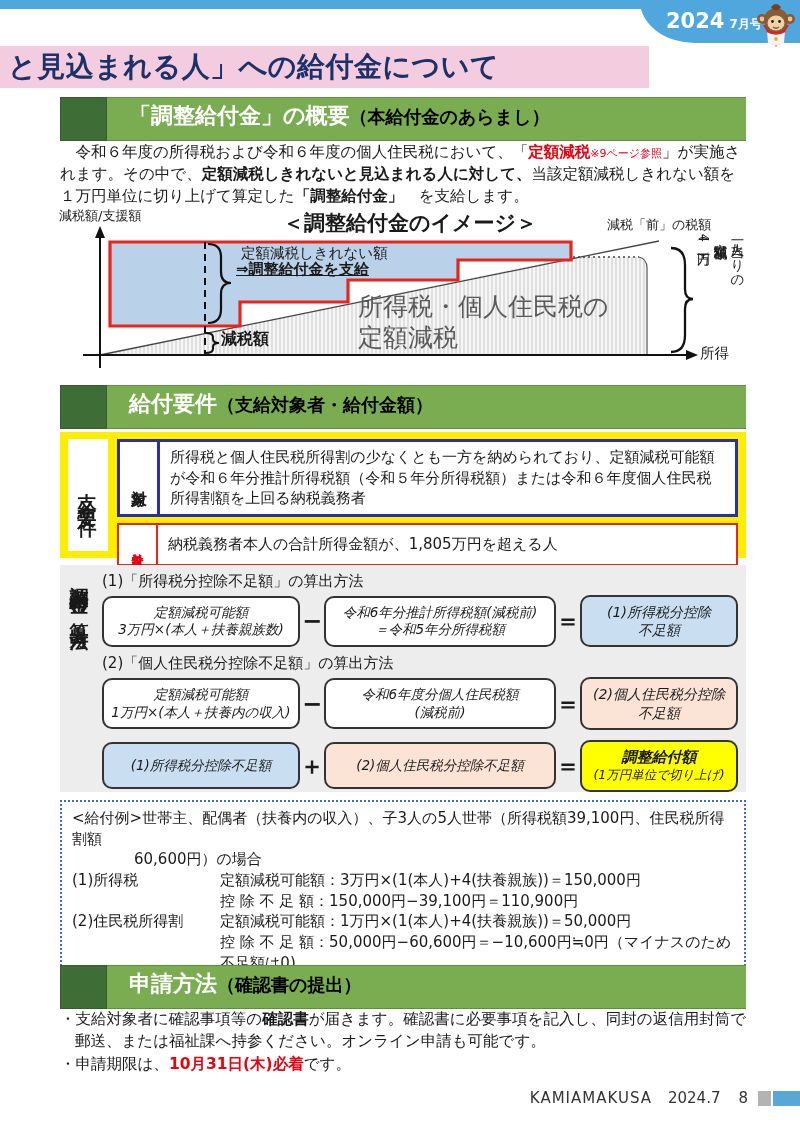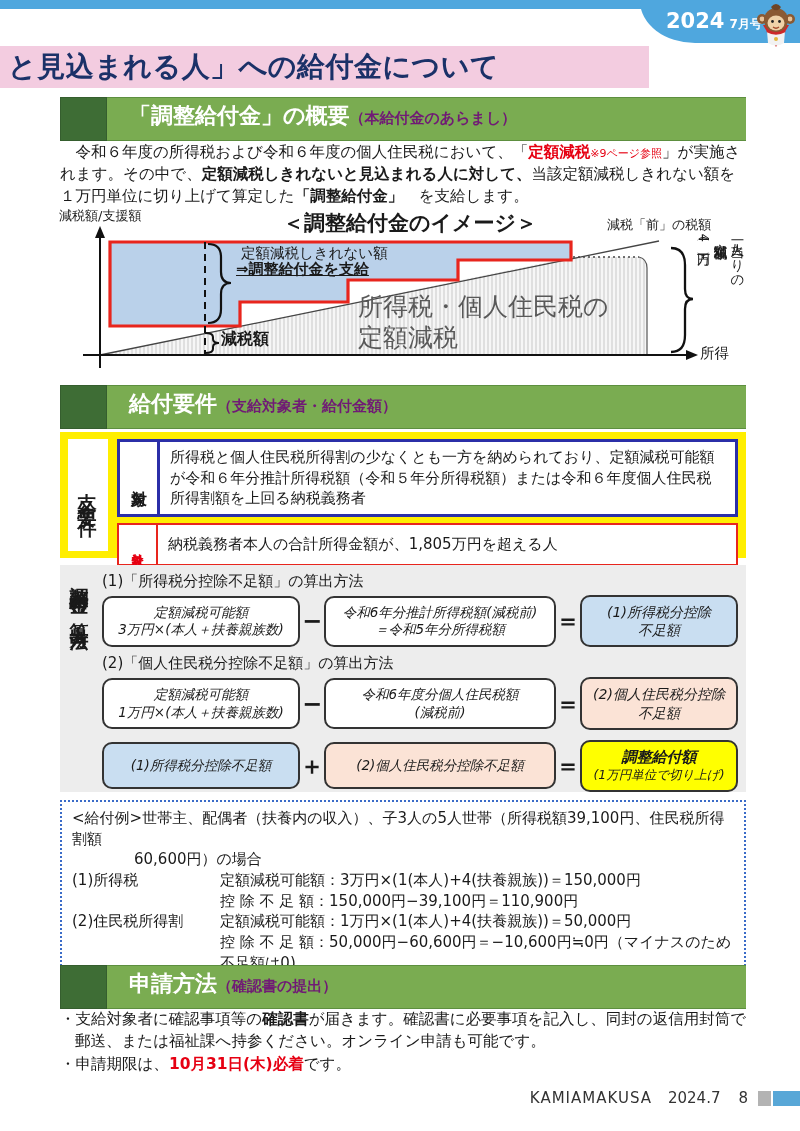--- a/index.html
+++ b/index.html
@@ -19,21 +19,21 @@
   
   .pink-banner{position:absolute;top:46px;left:0;width:649px;height:42px;background:#f3cce0;
     display:flex;align-items:center;}
   .page-title{font-size:28px;font-weight:bold;color:#1b3168;padding-left:8px;letter-spacing:0.5px;}
   
   .sec-header{position:absolute;left:60px;width:686px;height:44px;display:flex;}
   .sec-sq{width:47px;background:#3e6d35;border:1px solid #355e2e;box-sizing:border-box;}
   .sec-bar{flex:1;background:#7aac51;border-top:1px solid #5d8f3f;border-bottom:1px solid #5d8f3f;
     display:flex;align-items:baseline;padding-left:22px;box-sizing:border-box;}
   .sec-main{font-size:22px;font-weight:bold;color:#fff;line-height:36px;}
-  .sec-sub{font-size:15px;font-weight:bold;color:#701a75;}
+  .sec-sub{font-size:18px;font-weight:bold;color:#000000;}
   
   .para1{position:absolute;left:60px;top:141px;width:690px;font-size:15.5px;line-height:1.42;}
   .red-bold{color:#e60012;font-weight:bold;}
   .red-small{color:#e60012;font-size:11px;}
   .bold{font-weight:bold;}
   
   .diagram{position:absolute;left:55px;top:205px;width:695px;height:175px;}
   .diagram svg{position:absolute;left:0;top:0;}
   .dlabel{position:absolute;white-space:nowrap;}
   .d-ylabel{left:4px;top:2px;font-size:13px;}
@@ -236,21 +236,21 @@
       <div class="op">＝</div>
       <div class="fbox fr bluebg">
         <div>(1)所得税分控除</div>
         <div>不足額</div>
       </div>
     </div>
     <div class="calc-title">(2)「個人住民税分控除不足額」の算出方法</div>
     <div class="frow">
       <div class="fbox fa">
         <div>定額減税可能額</div>
-        <div>1万円×(本人＋扶養親族数)</div>
+        <div>1万円×(本人＋扶養内の収入)</div>
       </div>
       <div class="op">−</div>
       <div class="fbox fb">
         <div>令和6年度分個人住民税額</div>
         <div>(減税前)</div>
       </div>
       <div class="op">＝</div>
       <div class="fbox fr pinkbg">
         <div>(2)個人住民税分控除</div>
         <div>不足額</div>

